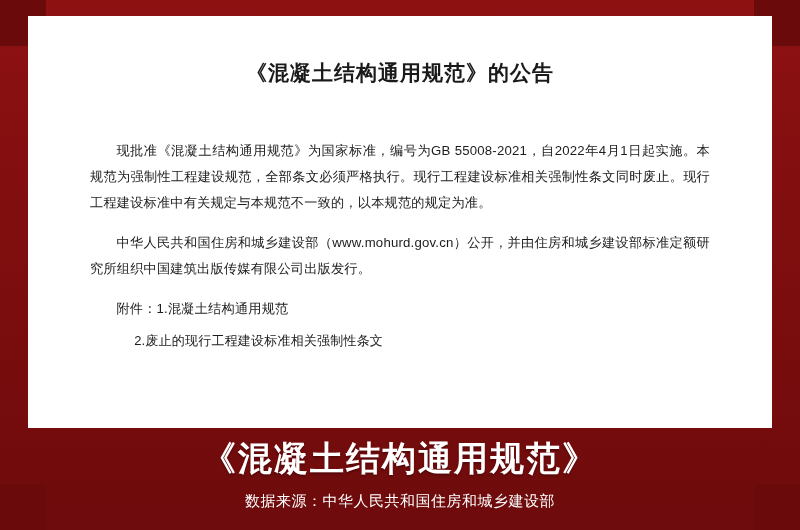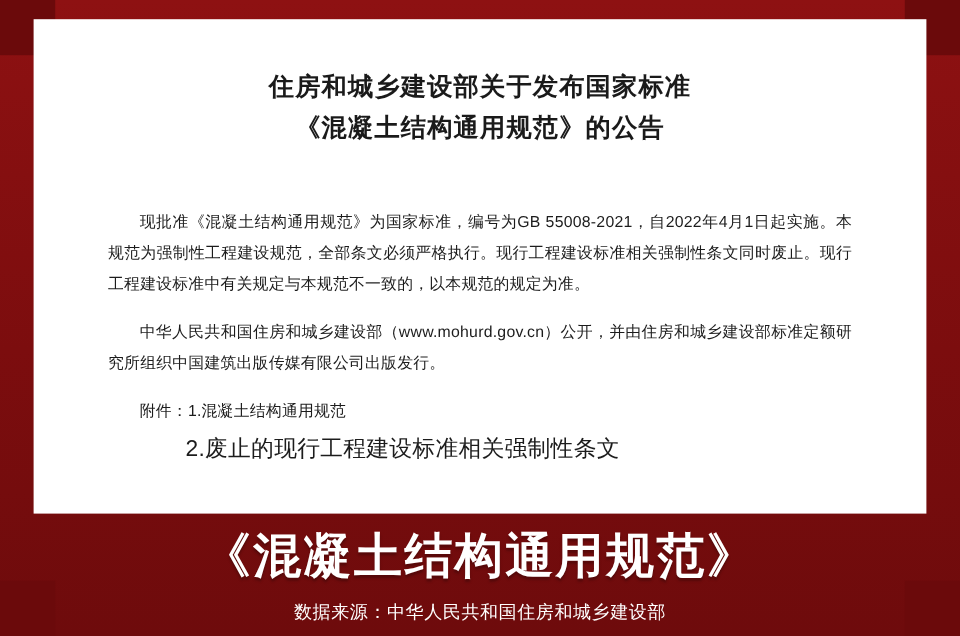--- a/index.html
+++ b/index.html
@@ -73,37 +73,37 @@
   }
   .attach .att-head {
     text-indent: 2em;
     margin: 0 0 6px 0;
     font-size: 13.2px;
     line-height: 26px;
   }
   .attach .att-item {
     text-indent: 3.4em;
     margin: 0 0 4px 0;
-    font-size: 19px;
+    font-size: 13px;
     line-height: 26px;
   }
   .att-underline {
   }
 
   .footer {
     position: absolute;
     left: 0;
     bottom: 0;
     width: 800px;
     height: 102px;
     text-align: center;
     color: #ffffff;
   }
   .footer-title {
-    font-size: 40px;
+    font-size: 34px;
     font-weight: bold;
     letter-spacing: 2px;
     margin-top: 8px;
     text-shadow: 0 2px 2px rgba(0,0,0,0.25);
   }
   .footer-source {
     font-size: 15px;
     margin-top: 10px;
     letter-spacing: 0.5px;
     text-align: center;
@@ -115,21 +115,20 @@
 <div class="page">
 
   <div class="corner tl"></div>
   <div class="corner tr"></div>
   <div class="corner bl"></div>
   <div class="corner br"></div>
 
   <div class="doc-card">
 
     <div class="doc-title">
-      <span>住房和城乡建设部关于发布国家标准</span>
       <span class="line2">《混凝土结构通用规范》的公告</span>
     </div>
 
     <div class="doc-body">
       <p>现批准《混凝土结构通用规范》为国家标准，编号为GB 55008-2021，自2022年4月1日起实施。本规范为强制性工程建设规范，全部条文必须严格执行。现行工程建设标准相关强制性条文同时废止。现行工程建设标准中有关规定与本规范不一致的，以本规范的规定为准。</p>
       <p>中华人民共和国住房和城乡建设部（www.mohurd.gov.cn）公开，并由住房和城乡建设部标准定额研究所组织中国建筑出版传媒有限公司出版发行。</p>
 
       <div class="attach">
         <p class="att-head"><span>附件：</span><span class="att-underline">1.混凝土结构通用规范</span></p>
         <p class="att-item"><span class="att-underline">2.废止的现行工程建设标准相关强制性条文</span></p>

